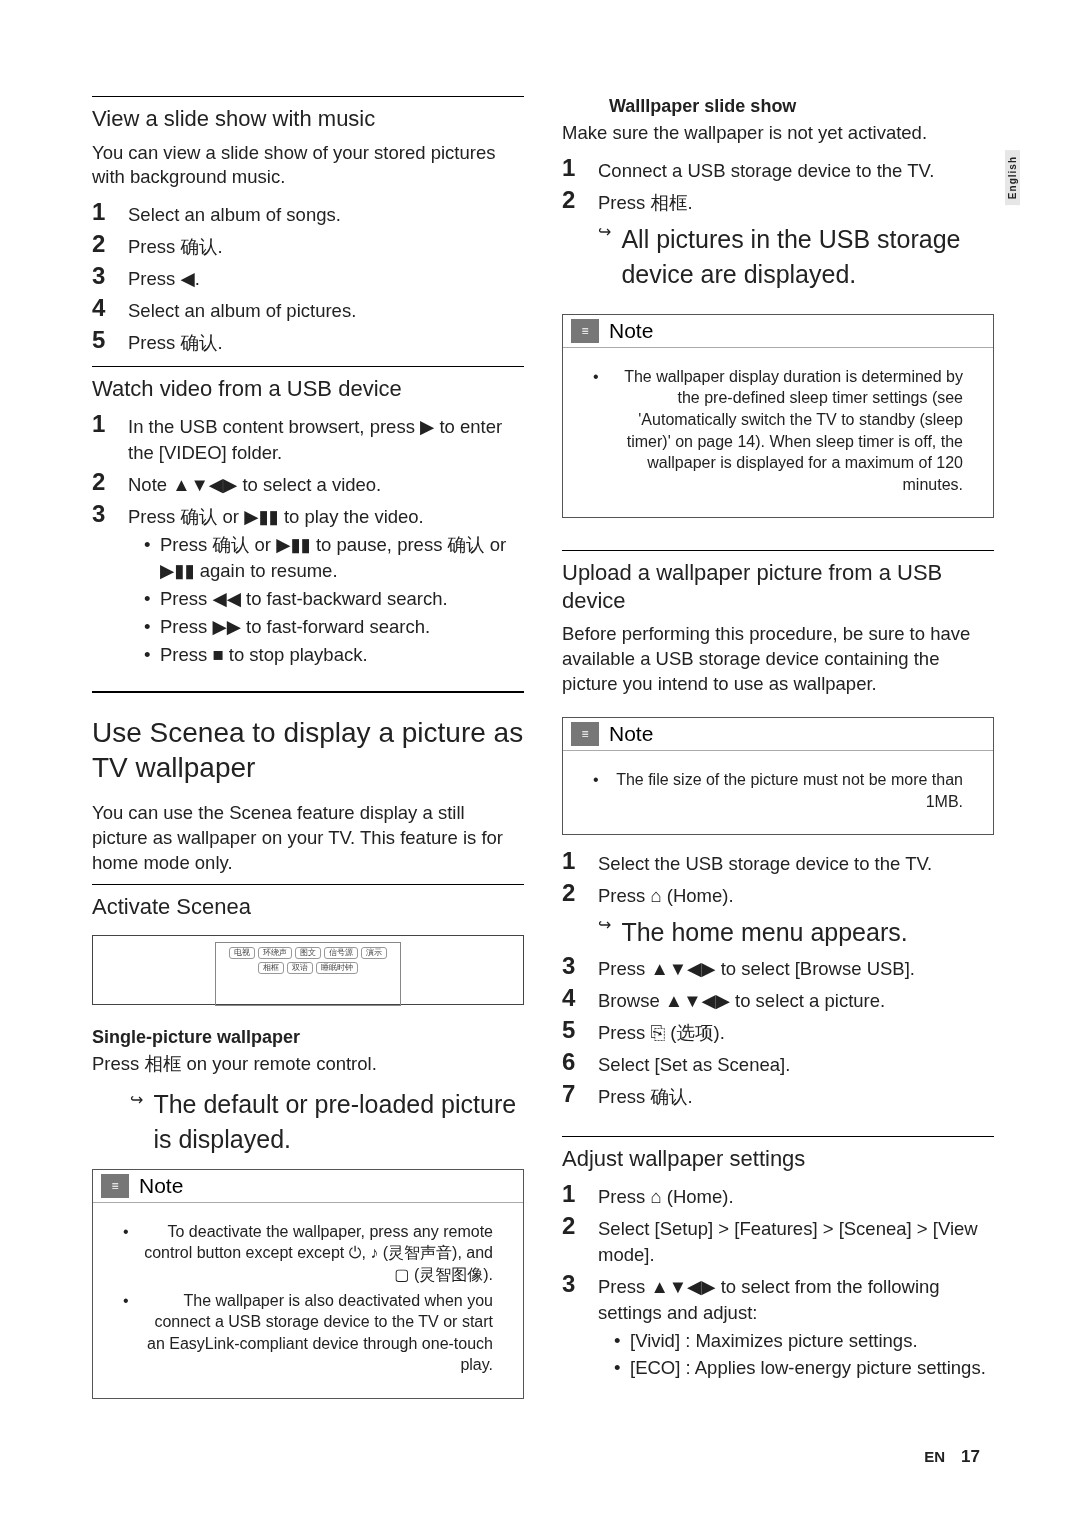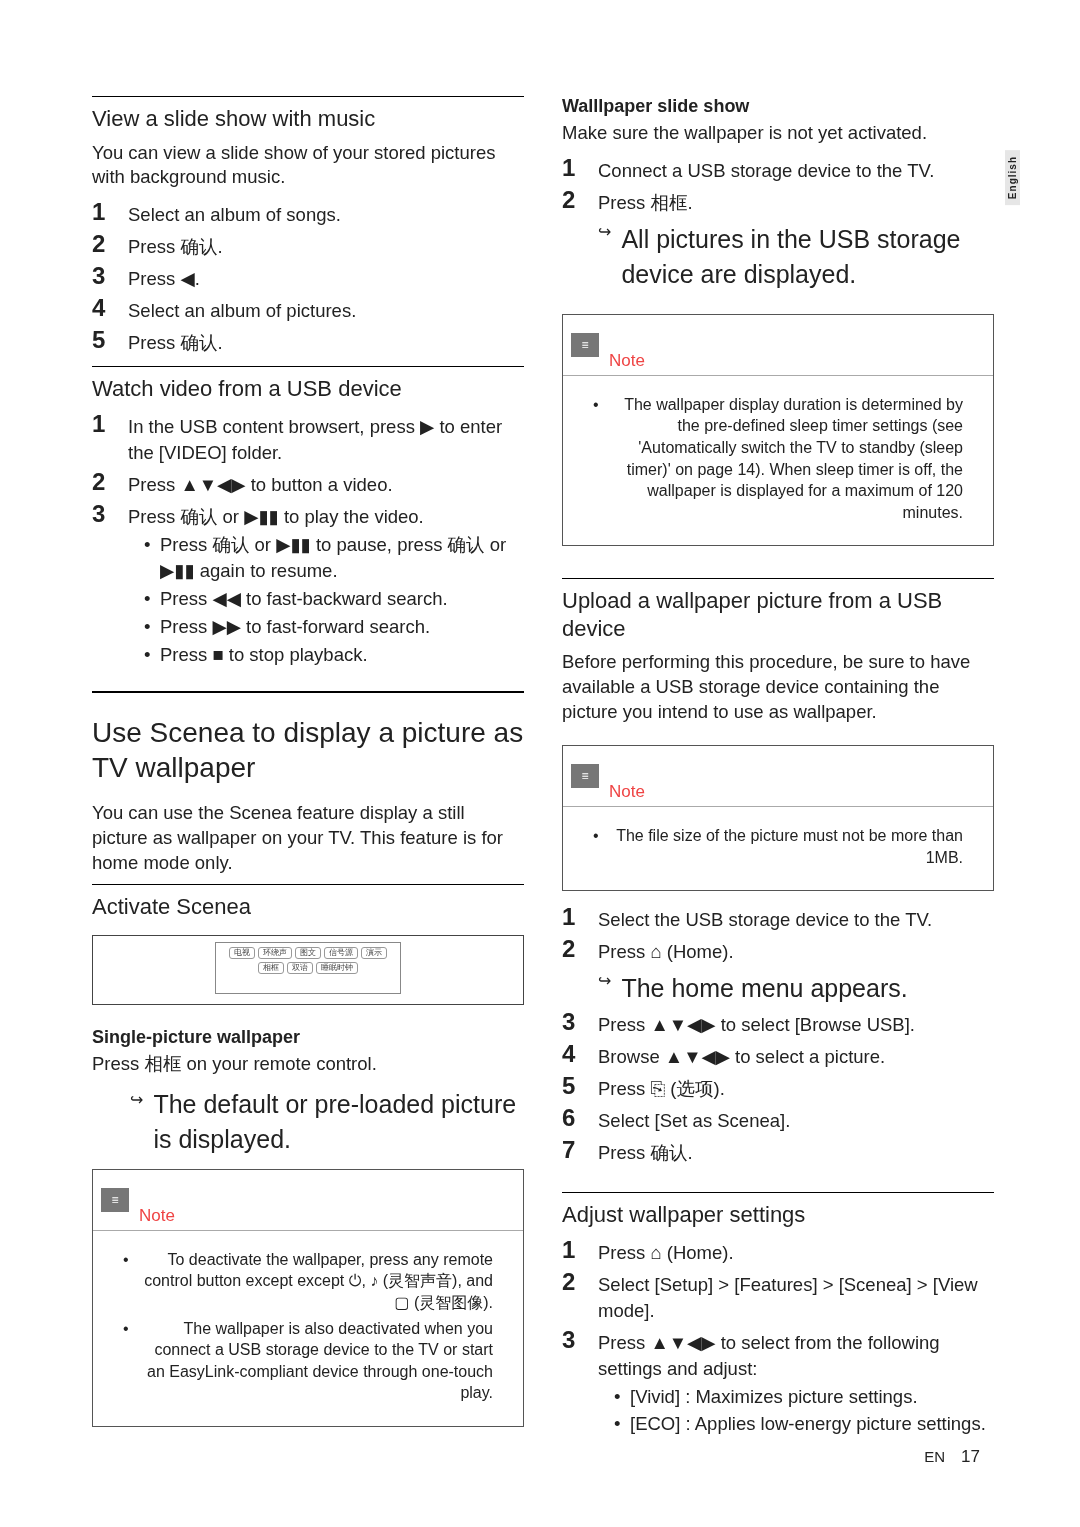--- a/index.html
+++ b/index.html
@@ -139,23 +139,22 @@
     width: 28px;
     height: 24px;
     background: #777;
     display: inline-flex;
     align-items: center;
     justify-content: center;
     color: #fff;
     font-size: 12px;
   }
   .notebox .nh .lbl {
-    font-size: 17px;
-    color: #ef4444;
-    margin-top: 32px;
+    font-size: 21px;
+    color: #000000;
   }
   .notebox .nb {
     border-top: 1px solid #aaa;
     padding: 6px 18px 10px 18px;
   }
   .notebox .nb ul {
     list-style: none;
     padding: 0;
     margin: 12px;
     text-align: right;
@@ -178,21 +177,21 @@
     margin: 6px 0 12px 0;
     padding: 6px 8px;
     box-sizing: border-box;
     display: flex;
     align-items: flex-start;
     justify-content: center;
   }
   .remote-inner {
     border: 1px solid #888;
     width: 45%;
-    height: 52px;
+    height: 64px;
     display: flex;
     flex-wrap: wrap;
     gap: 3px;
     padding: 4px;
     box-sizing: border-box;
     align-content: flex-start;
     justify-content: center;
   }
   .remote-inner .key {
     border: 1px solid #999;
@@ -204,20 +203,21 @@
   }
   .glyph { font-family: "Segoe UI Symbol", "Arial Unicode MS", sans-serif; }
   .footer {
     position: absolute;
     bottom: 60px;
     right: 100px;
     font-size: 15px;
     display: flex;
     gap: 16px;
     align-items: baseline;
+    font-weight: bold;
   }
   .footer .pn { font-size: 17px; }
 </style>
 </head>
 <body>
 
 <div class="page">
 
   <div class="side-tab">English</div>
 
@@ -251,21 +251,21 @@
 
     <hr class="rule">
     <h2 class="subhead">Watch video from a USB device</h2>
     <ol class="num">
       <li>
           <span class="n">1</span>
           <span class="t">In the USB content browsert, press ▶ to enter the [VIDEO] folder.</span>
         </li>
       <li>
           <span class="n">2</span>
-          <span class="t">Press ▲▼◀▶ to button a video.</span>
+          <span class="t">Note ▲▼◀▶ to select a video.</span>
         </li>
       <li>
           <span class="n">3</span>
           <span class="t">
         <span>Press 确认 or ▶▮▮ to play the video.</span>
         <ul class="bul">
           <li>Press 确认 or ▶▮▮ to pause, press 确认 or ▶▮▮ again to resume.</li>
           <li>Press ◀◀ to fast-backward search.</li>
           <li>Press ▶▶ to fast-forward search.</li>
           <li>Press ■ to stop playback.</li>
@@ -311,21 +311,21 @@
           <li>To deactivate the wallpaper, press any remote control button except except ⏻, ♪ (灵智声音), and ▢ (灵智图像).</li>
           <li>The wallpaper is also deactivated when you connect a USB storage device to the TV or start an EasyLink-compliant device through one-touch play.</li>
         </ul>
       </div>
     </div>
 
   </div>
 
   <div class="col">
 
-    <h3 class="minihead" style="margin-top:0;">Walllpaper slide show</h3>
+    <h3 class="minihead" style="margin-top:0;margin-left:47px;">Walllpaper slide show</h3>
     <p class="body">Make sure the wallpaper is not yet activated.</p>
     <ol class="num">
       <li>
           <span class="n">1</span>
           <span class="t">Connect a USB storage device to the TV.</span>
         </li>
       <li>
           <span class="n">2</span>
           <span class="t">
         <span>Press 相框.</span>

